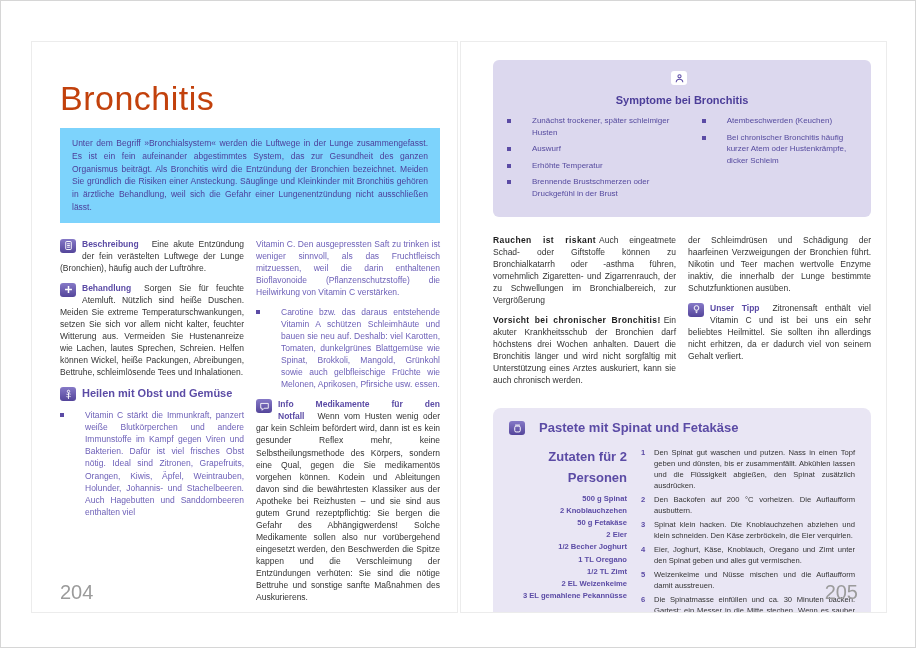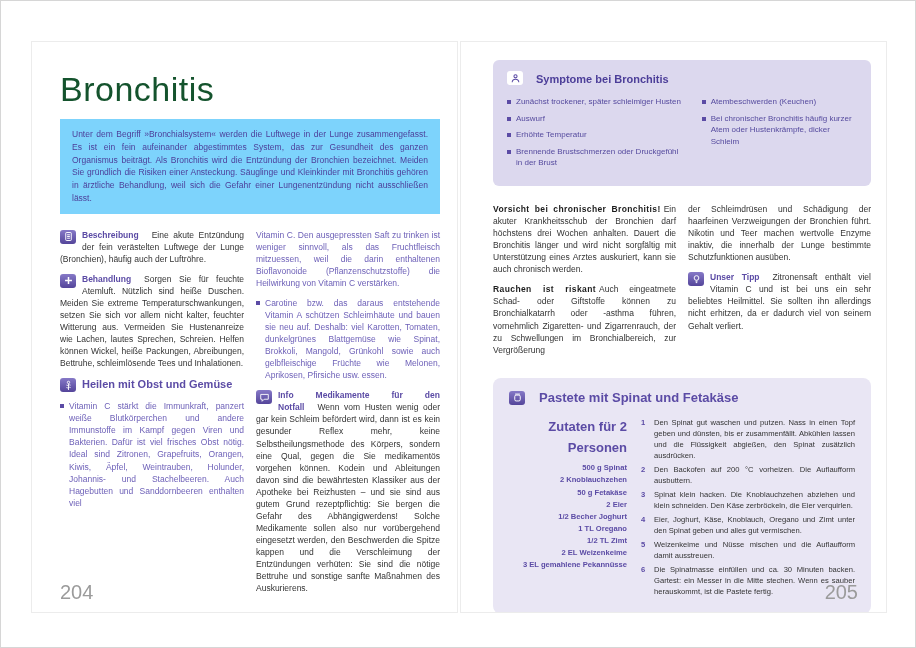--- a/index.html
+++ b/index.html
@@ -3,48 +3,48 @@
 <meta charset="utf-8">
 <style>
   html,body{margin:0;padding:0;background:#ffffff;font-family:"Liberation Sans",sans-serif;}
   .canvas{position:relative;width:916px;height:648px;background:#ffffff;border:1px solid #d6d6d6;box-sizing:border-box;overflow:hidden;}
   .page{position:absolute;top:40px;height:572px;width:427px;background:#ffffff;border:1px solid #ececec;box-sizing:border-box;overflow:hidden;}
   .page--left{left:30px;}
   .page--right{left:459px;}
 
   
   .lp-inner{padding:24px 17px 0 28px;}
-  .main-title{font-size:34px;font-weight:400;color:#14532d;margin:4px 0 10px;letter-spacing:.5px;}
+  .main-title{font-size:34px;font-weight:400;color:#c2410c;margin:13px 0 10px;letter-spacing:.5px;}
   .intro-box{background:#7dd3fc;color:#4c3e99;font-size:8.5px;line-height:1.5;padding:9px 12px;text-align:justify;}
   .cols{display:flex;gap:12px;margin-top:15px;}
   .col{flex:1;font-size:8.5px;line-height:1.42;color:#333;text-align:justify;min-width:0;}
   .col p{margin:0 0 8px;}
   .lead-purple{color:#5b4ba5;font-weight:bold;margin-right:13px;}
   .purple-text{color:#6e61b8;}
   .sec-head{color:#5b4ba5;font-weight:bold;font-size:11px;line-height:1.3;margin:4px 0 7px;min-height:16px;}
 
   .iconbox{float:left;width:16px;height:14px;border-radius:3px;
            background:linear-gradient(180deg,#8679c7,#54459a);
            display:flex;align-items:center;justify-content:center;margin:1px 6px 2px 0;}
   .iconbox svg{width:11px;height:11px;display:block;}
   .iconbox--inline{float:none;display:inline-flex;vertical-align:-3px;}
   .iconbox--light{background:#ffffff;}
 
-  .bullet-row{display:flex;gap:5px;margin:0 0 8px;}
+  .bullet-row{display:flex;gap:21px;margin:0 0 8px;}
   .bullet-marker{flex:0 0 auto;width:4px;height:4px;background:#5b4ba5;margin-top:4px;}
   .bullet-text{color:#6e61b8;text-align:justify;}
 
   .pagenum{position:absolute;bottom:8px;font-size:20px;color:#9b9b9b;}
   .pagenum--left{left:28px;}
   .pagenum--right{right:28px;}
 
   
   .rp-inner{padding:18px 15px 0 32px;}
   .symptome-box{background:#dcd8ee;border-radius:6px;padding:10px 14px 12px;}
-  .symptome-title-row{display:flex;align-items:center;gap:7px;margin-bottom:9px;}
+  .symptome-title-row{display:flex;align-items:center;gap:7px;margin-bottom:9px;flex-direction:column;}
   .symptome-title{color:#4c3e99;font-weight:bold;font-size:11px;}
   .symptome-cols{display:flex;gap:16px;}
   .symptome-col{font-size:8px;line-height:1.45;color:#554a9e;min-width:0;}
   .symptome-col--1{flex:1.15;}
   .symptome-col--2{flex:1;}
   .symptome-col .bullet-row{margin-bottom:5px;}
   .symptome-col .bullet-text{color:#554a9e;text-align:left;}
 
   .rp-cols{display:flex;gap:12px;margin-top:17px;font-size:8.5px;line-height:1.42;color:#333;text-align:justify;}
   .rp-col{flex:1;min-width:0;}
@@ -175,24 +175,24 @@
                 <span class="bullet-marker"></span>
                 <span class="bullet-text">Bei chronischer Bronchitis häufig kurzer Atem oder Hustenkrämpfe, dicker Schleim</span>
               </div>
           </div>
         </div>
       </div>
 
       <div class="rp-cols">
         <div class="rp-col">
           <p>
+            <span class="lead-dark">Rauchen ist riskant</span><span>Auch eingeatmete Schad- oder Giftstoffe können zu Bronchialkatarrh oder -asthma führen, vornehmlich Zigaretten- und Zigarrenrauch, der zu Schwellungen im Bronchialbereich, zur Vergrößerung</span>
+          </p>
+          <p>
             <span class="lead-dark">Vorsicht bei chronischer Bronchitis!</span><span>Ein akuter Krankheitsschub der Bronchien darf höchstens drei Wochen anhalten. Dauert die Bronchitis länger und wird nicht sorgfältig mit Unterstützung eines Arztes auskuriert, kann sie auch chronisch werden.</span>
-          </p>
-          <p>
-            <span class="lead-dark">Rauchen ist riskant</span><span>Auch eingeatmete Schad- oder Giftstoffe können zu Bronchialkatarrh oder -asthma führen, vornehmlich Zigaretten- und Zigarrenrauch, der zu Schwellungen im Bronchialbereich, zur Vergrößerung</span>
           </p>
         </div>
         <div class="rp-col">
           <p>der Schleimdrüsen und Schädigung der haarfeinen Verzweigungen der Bronchien führt. Nikotin und Teer machen wertvolle Enzyme inaktiv, die innerhalb der Lunge bestimmte Schutzfunktionen ausüben.</p>
           <p>
             <span class="iconbox">
               <svg viewBox="0 0 16 16" fill="none" stroke="#ffffff" stroke-width="1.4">
                   <circle cx="8" cy="5.8" r="3.4"></circle>
                   <path d="M6.6 10.5h2.8M6.9 12.5h2.2"></path>
                 </svg>

